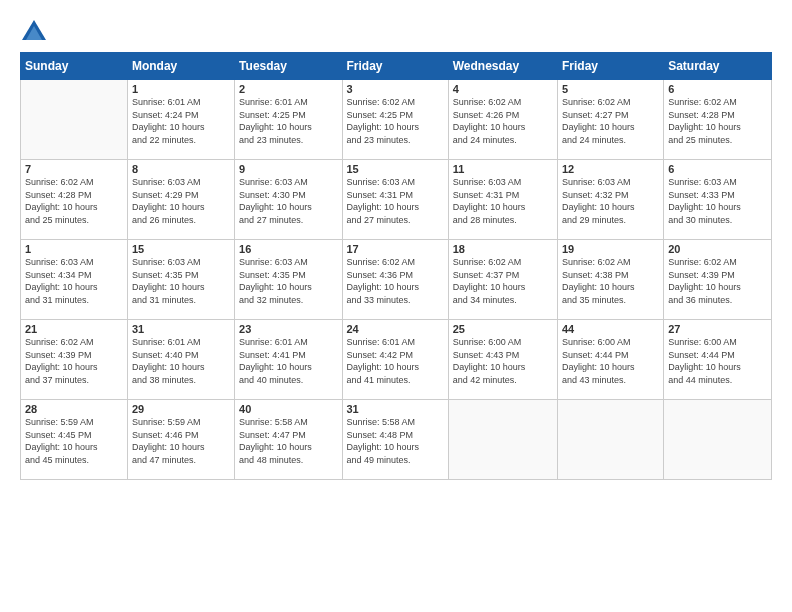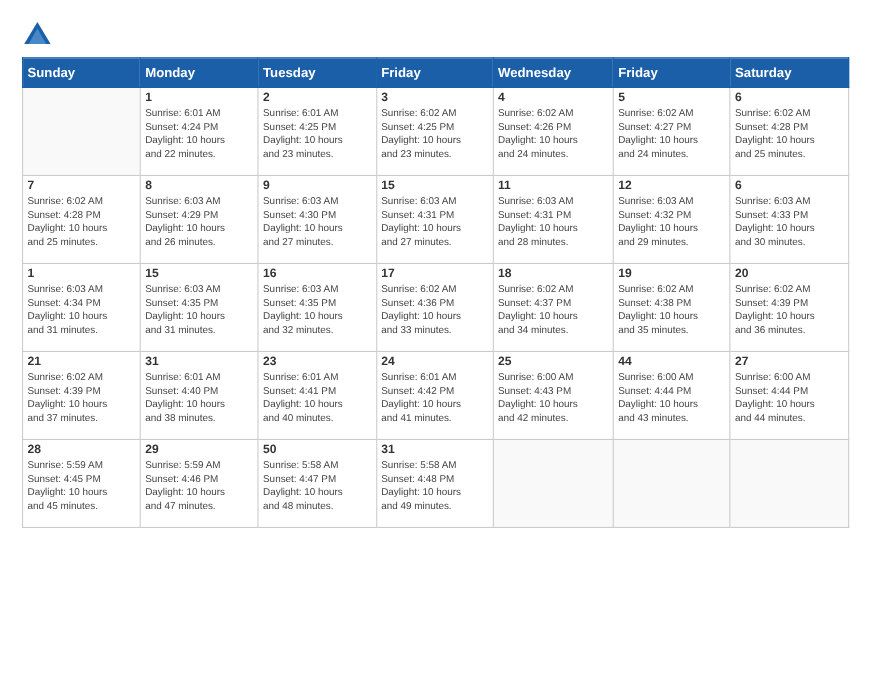--- a/index.html
+++ b/index.html
@@ -338,21 +338,21 @@
 and 45 minutes.</div>
           </td>
           <td>
             <span class="day-num">29</span>
             <div class="day-info" style="white-space: pre-line;">Sunrise: 5:59 AM
 Sunset: 4:46 PM
 Daylight: 10 hours
 and 47 minutes.</div>
           </td>
           <td>
-            <span class="day-num">50</span>
+            <span class="day-num">40</span>
             <div class="day-info" style="white-space: pre-line;">Sunrise: 5:58 AM
 Sunset: 4:47 PM
 Daylight: 10 hours
 and 48 minutes.</div>
           </td>
           <td>
             <span class="day-num">31</span>
             <div class="day-info" style="white-space: pre-line;">Sunrise: 5:58 AM
 Sunset: 4:48 PM
 Daylight: 10 hours

